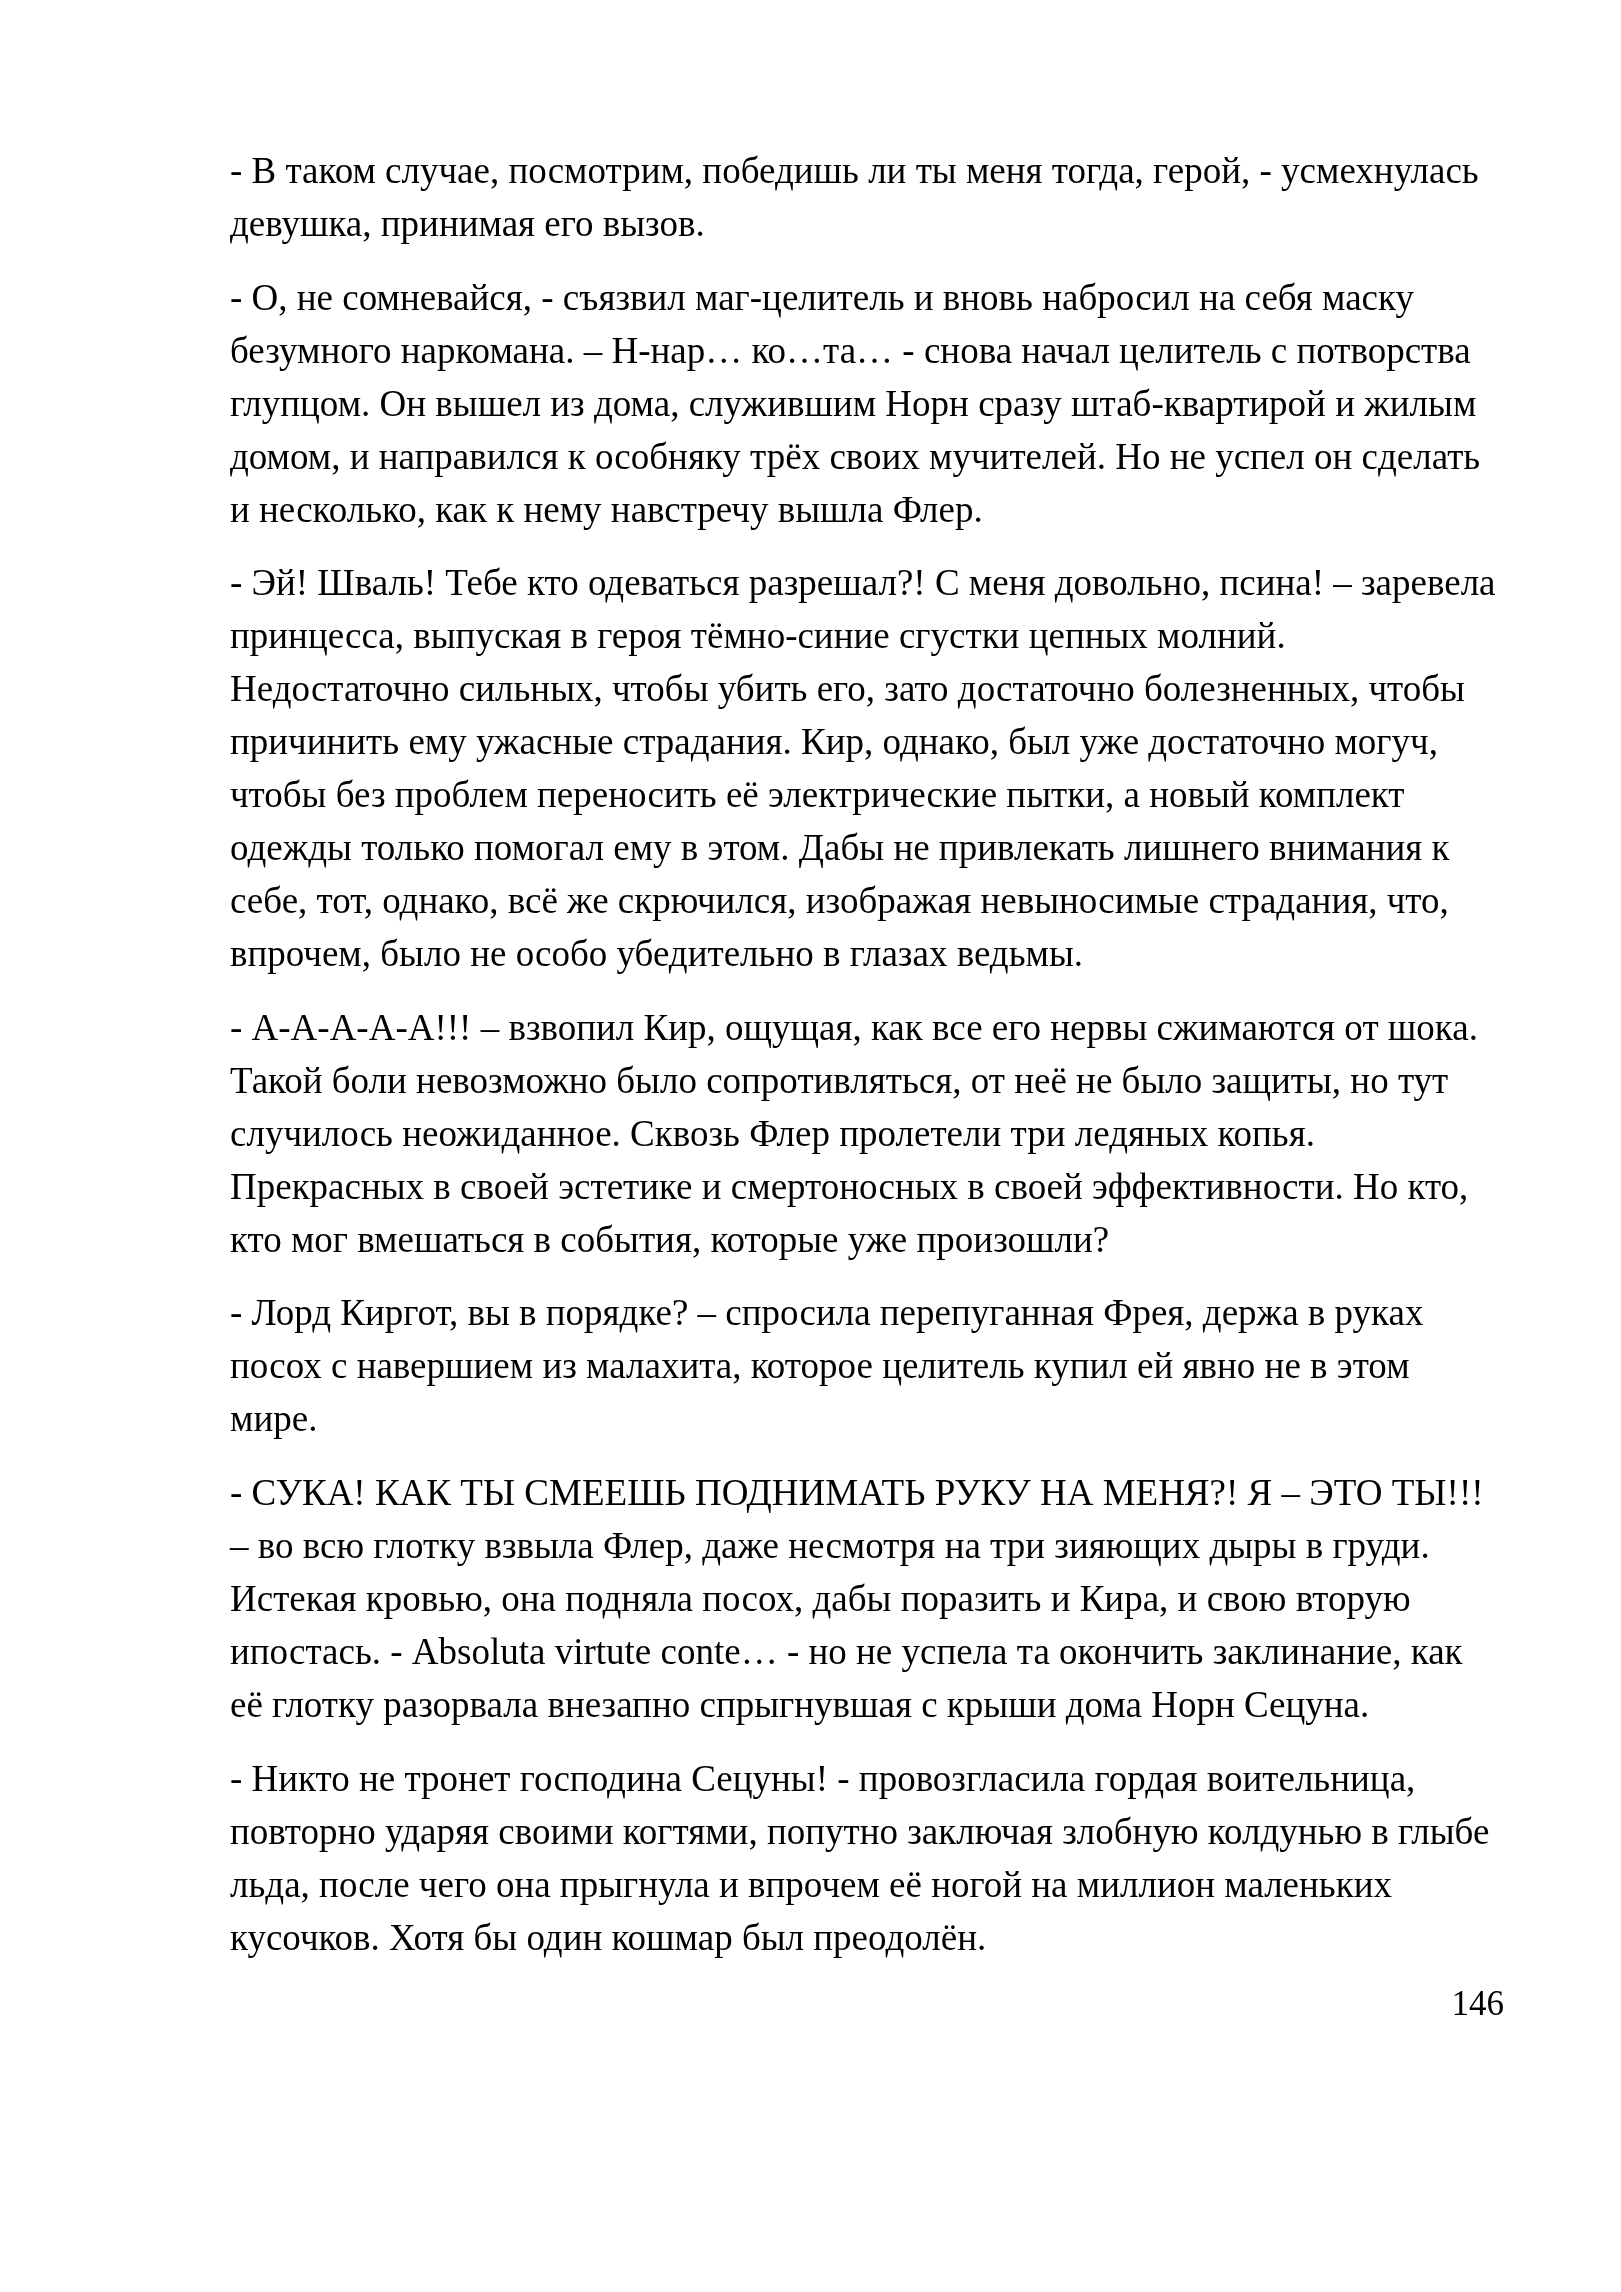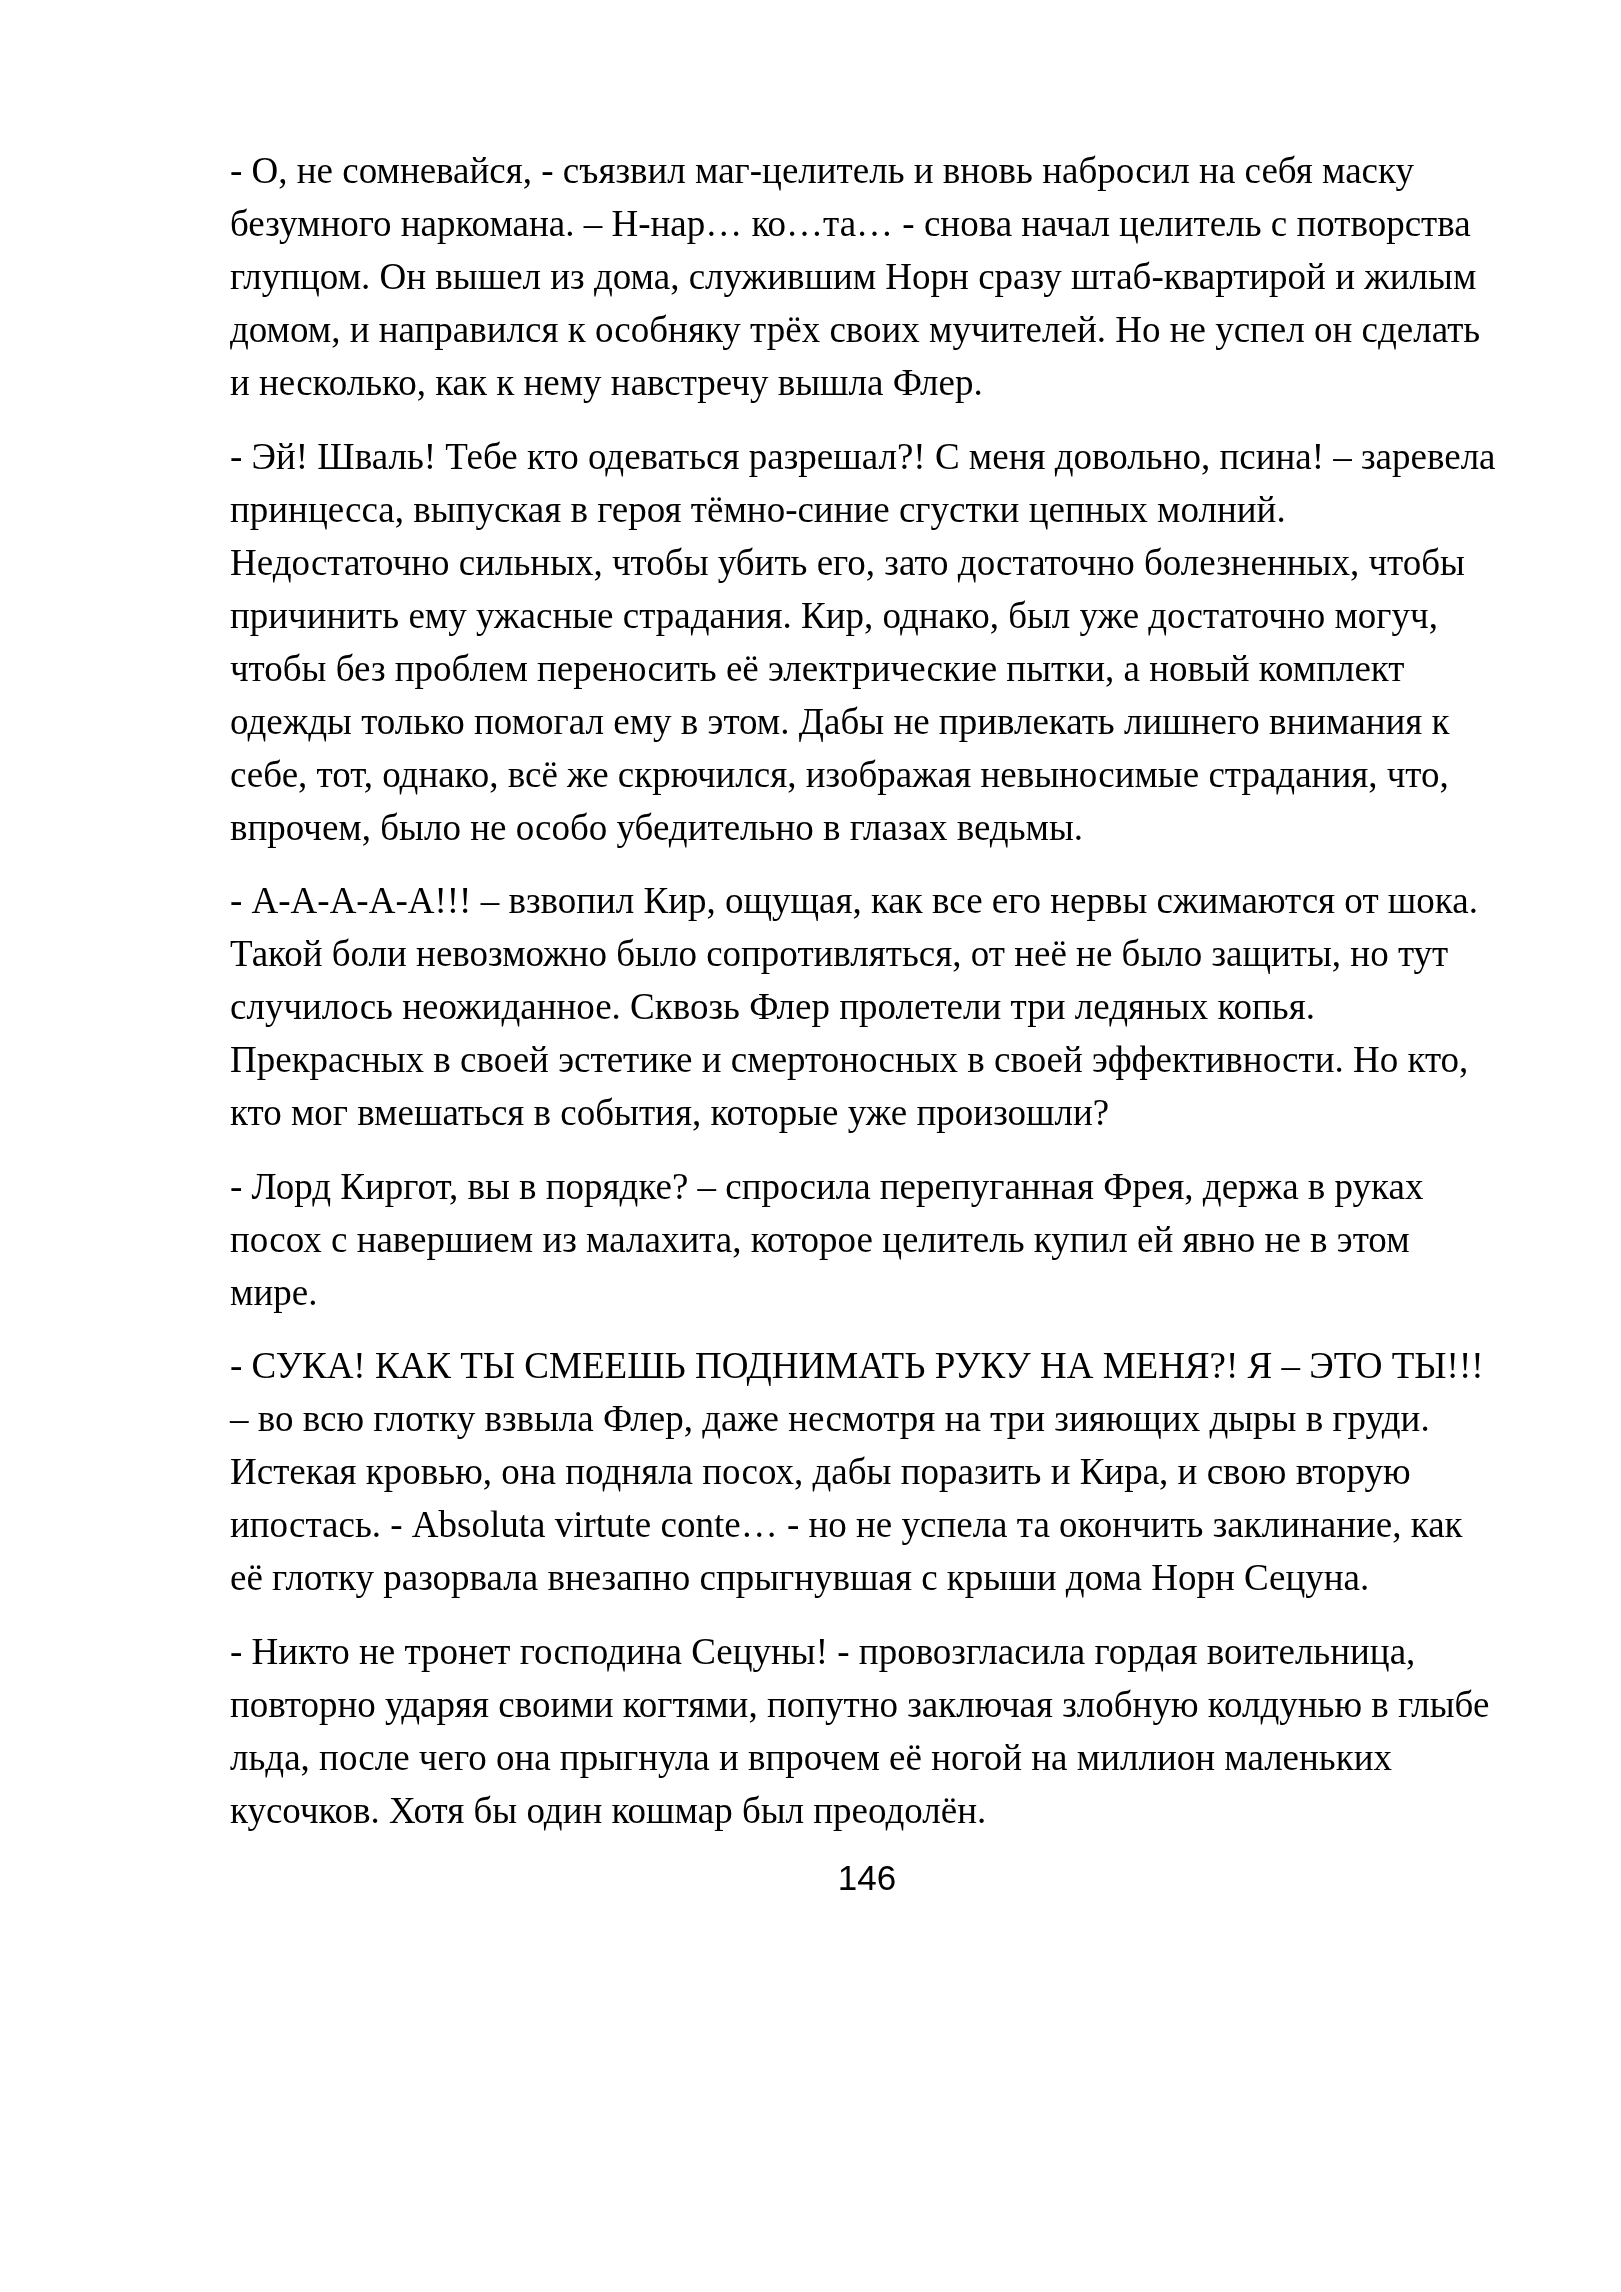--- a/index.html
+++ b/index.html
@@ -25,32 +25,33 @@
     text-align: left;
     color: #000000;
   }
   .content p {
     margin: 0 0 20.6px 0;
     padding: 0;
   }
   .page-footer {
     width: 1274px;
     margin-top: 9.8px;
-    text-align: center;
-    font-family: Liberation Sans, sans-serif;
+    text-align: right;
+    font-family: Liberation Serif, serif;
     font-size: 35px;
     line-height: 39px;
     color: #000000;
   }
 </style>
 </head>
 <body>
 
 <div class="page">
   <div class="content">
+    <p>- В таком случае, посмотрим, победишь ли ты меня тогда, герой, - усмехнулась девушка, принимая его вызов.</p>
     <p>- О, не сомневайся, - съязвил маг-целитель и вновь набросил на себя маску безумного наркомана. – Н-нар… ко…та… - снова начал целитель с потворства глупцом. Он вышел из дома, служившим Норн сразу штаб-квартирой и жилым домом, и направился к особняку трёх своих мучителей. Но не успел он сделать и несколько, как к нему навстречу вышла Флер.</p>
     <p>- Эй! Шваль! Тебе кто одеваться разрешал?! С меня довольно, псина! – заревела принцесса, выпуская в героя тёмно-синие сгустки цепных молний. Недостаточно сильных, чтобы убить его, зато достаточно болезненных, чтобы причинить ему ужасные страдания. Кир, однако, был уже достаточно могуч, чтобы без проблем переносить её электрические пытки, а новый комплект одежды только помогал ему в этом. Дабы не привлекать лишнего внимания к себе, тот, однако, всё же скрючился, изображая невыносимые страдания, что, впрочем, было не особо убедительно в глазах ведьмы.</p>
     <p>- А-А-А-А-А!!! – взвопил Кир, ощущая, как все его нервы сжимаются от шока. Такой боли невозможно было сопротивляться, от неё не было защиты, но тут случилось неожиданное. Сквозь Флер пролетели три ледяных копья. Прекрасных в своей эстетике и смертоносных в своей эффективности. Но кто, кто мог вмешаться в события, которые уже произошли?</p>
     <p>- Лорд Киргот, вы в порядке? – спросила перепуганная Фрея, держа в руках посох с навершием из малахита, которое целитель купил ей явно не в этом мире.</p>
     <p>- СУКА! КАК ТЫ СМЕЕШЬ ПОДНИМАТЬ РУКУ НА МЕНЯ?! Я – ЭТО ТЫ!!! – во всю глотку взвыла Флер, даже несмотря на три зияющих дыры в груди. Истекая кровью, она подняла посох, дабы поразить и Кира, и свою вторую ипостась. - Absoluta virtute conte… - но не успела та окончить заклинание, как её глотку разорвала внезапно спрыгнувшая с крыши дома Норн Сецуна.</p>
     <p>- Никто не тронет господина Сецуны! - провозгласила гордая воительница, повторно ударяя своими когтями, попутно заключая злобную колдунью в глыбе льда, после чего она прыгнула и впрочем её ногой на миллион маленьких кусочков. Хотя бы один кошмар был преодолён.</p>
   </div>
   <div class="page-footer">146</div>
 </div>
 

